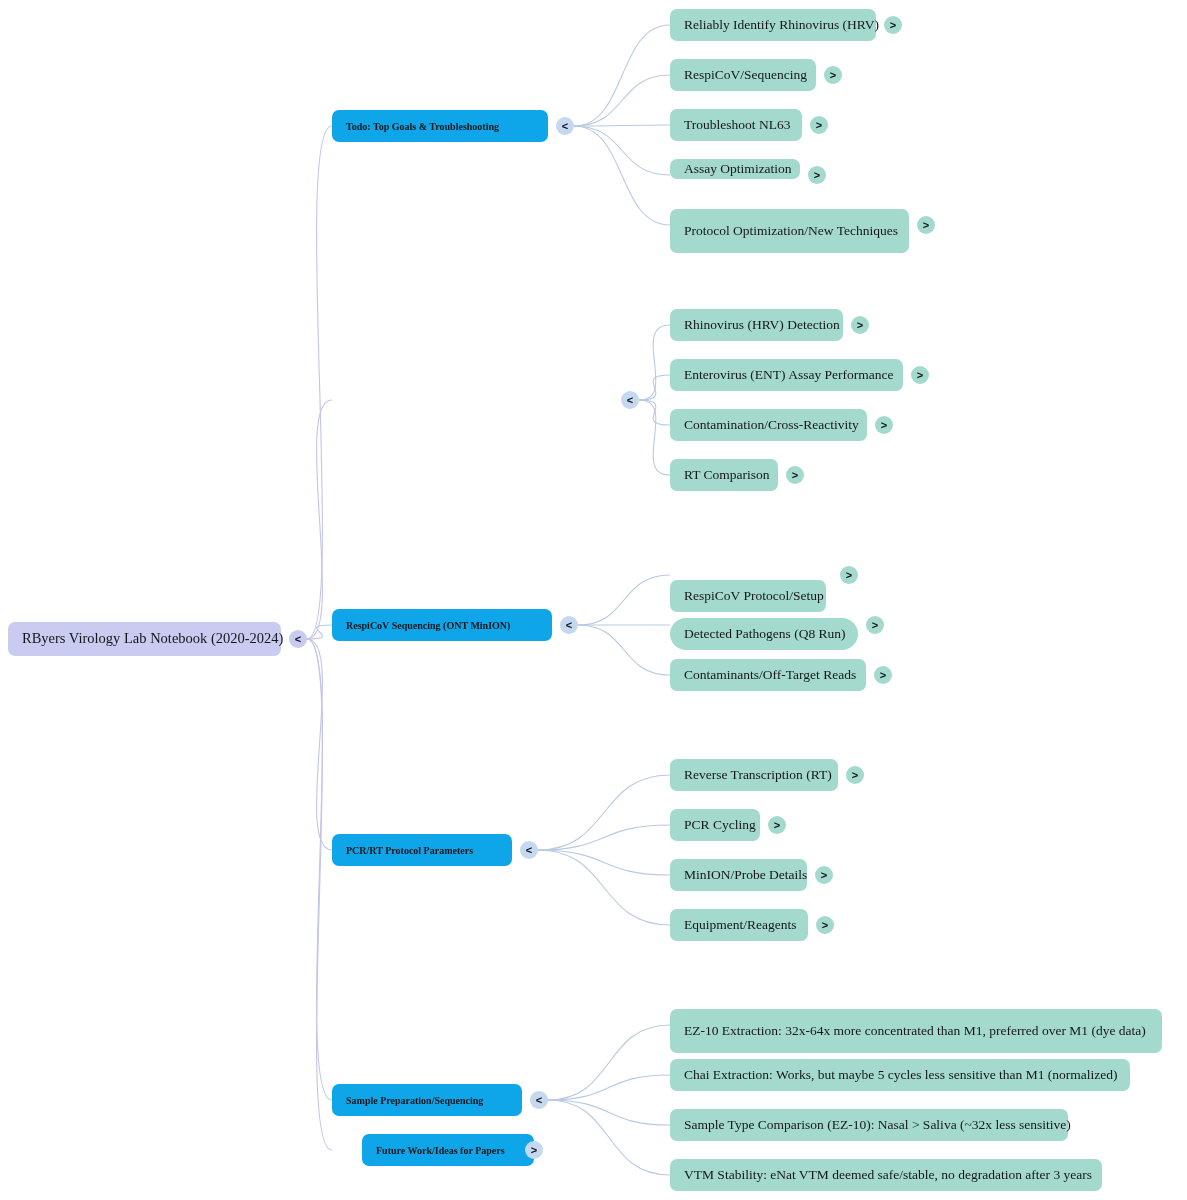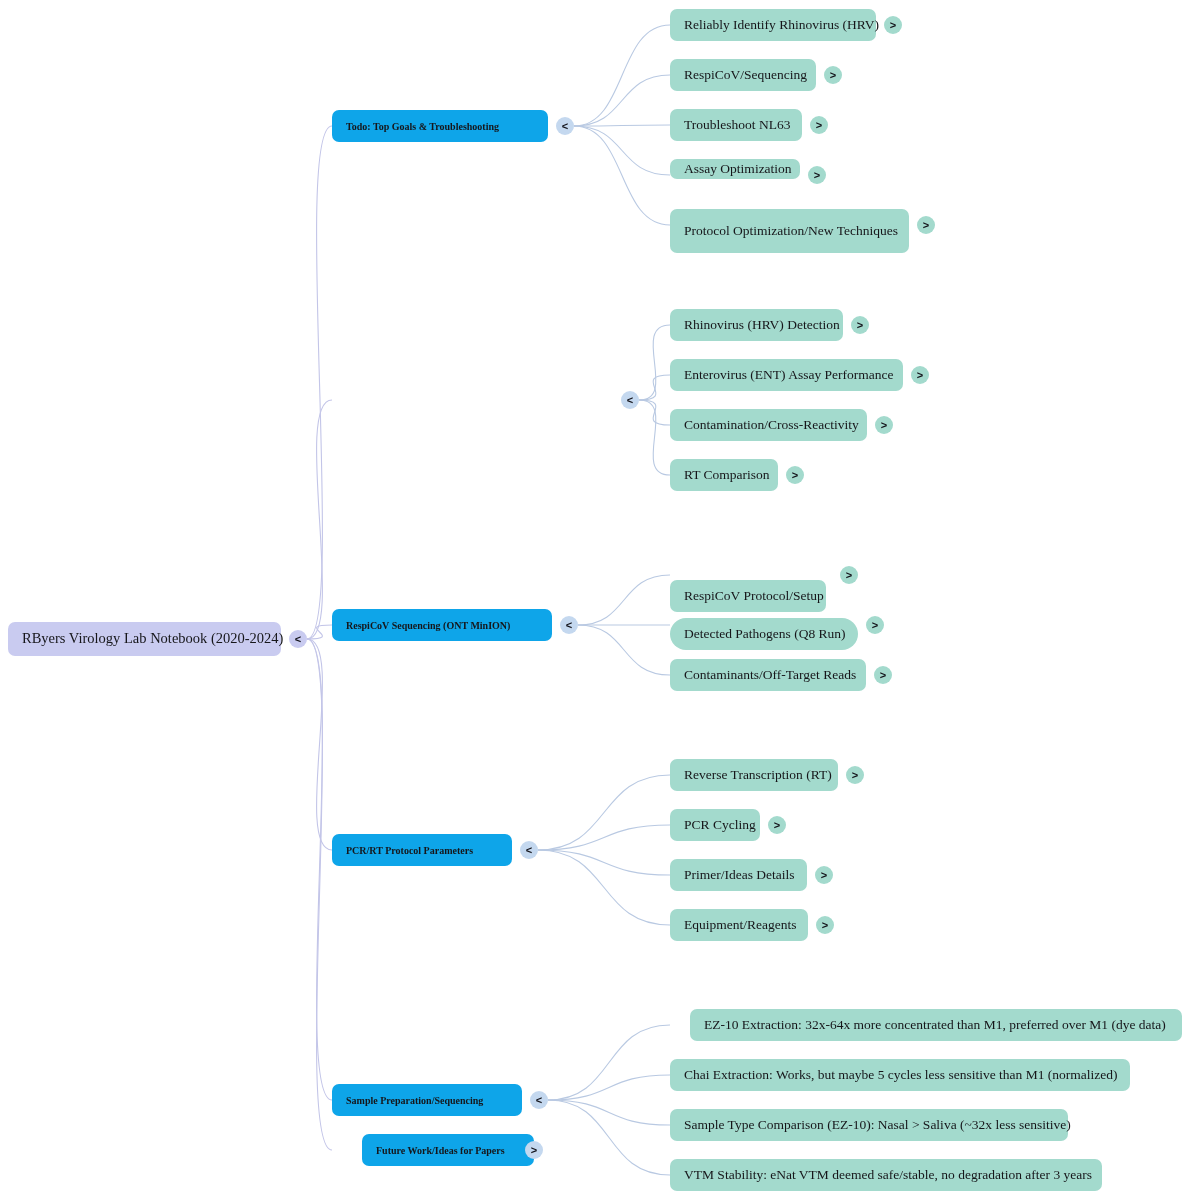--- a/index.html
+++ b/index.html
@@ -180,32 +180,32 @@
     <div class="badge badge-branch" style="left: 520px; top: 841px;">&lt;</div>
     <div class="node node-leaf" style="left: 670px; top: 759px; width: 168px; height: 32px;">
       <span class="node-label">Reverse Transcription (RT)</span>
     </div>
     <div class="badge badge-leaf" style="left: 846px; top: 766px;">&gt;</div>
     <div class="node node-leaf" style="left: 670px; top: 809px; width: 90px; height: 32px;">
       <span class="node-label">PCR Cycling</span>
     </div>
     <div class="badge badge-leaf" style="left: 768px; top: 816px;">&gt;</div>
     <div class="node node-leaf" style="left: 670px; top: 859px; width: 137px; height: 32px;">
-      <span class="node-label">Primer/Ideas Details</span>
+      <span class="node-label">MinION/Probe Details</span>
     </div>
     <div class="badge badge-leaf" style="left: 815px; top: 866px;">&gt;</div>
     <div class="node node-leaf" style="left: 670px; top: 909px; width: 138px; height: 32px;">
       <span class="node-label">Equipment/Reagents</span>
     </div>
     <div class="badge badge-leaf" style="left: 816px; top: 916px;">&gt;</div>
     <div class="node node-branch" style="left: 332px; top: 1084px; width: 190px; height: 32px;">
       <span class="node-label">Sample Preparation/Sequencing</span>
     </div>
     <div class="badge badge-branch" style="left: 530px; top: 1091px;">&lt;</div>
-    <div class="node node-leaf" style="left: 690px; top: 1009px; width: 492px; height: 32px; text-align: right;">
+    <div class="node node-leaf" style="left: 670px; top: 1009px; width: 492px; height: 44px; text-align: right;">
       <span class="node-label">EZ-10 Extraction: 32x-64x more concentrated than M1, preferred over M1 (dye data)</span>
     </div>
     <div class="node node-leaf" style="left: 670px; top: 1059px; width: 460px; height: 32px;">
       <span class="node-label">Chai Extraction: Works, but maybe 5 cycles less sensitive than M1 (normalized)</span>
     </div>
     <div class="node node-leaf" style="left: 670px; top: 1109px; width: 398px; height: 32px;">
       <span class="node-label">Sample Type Comparison (EZ-10): Nasal &gt; Saliva (~32x less sensitive)</span>
     </div>
     <div class="node node-leaf" style="left: 670px; top: 1159px; width: 432px; height: 32px;">
       <span class="node-label">VTM Stability: eNat VTM deemed safe/stable, no degradation after 3 years</span>

